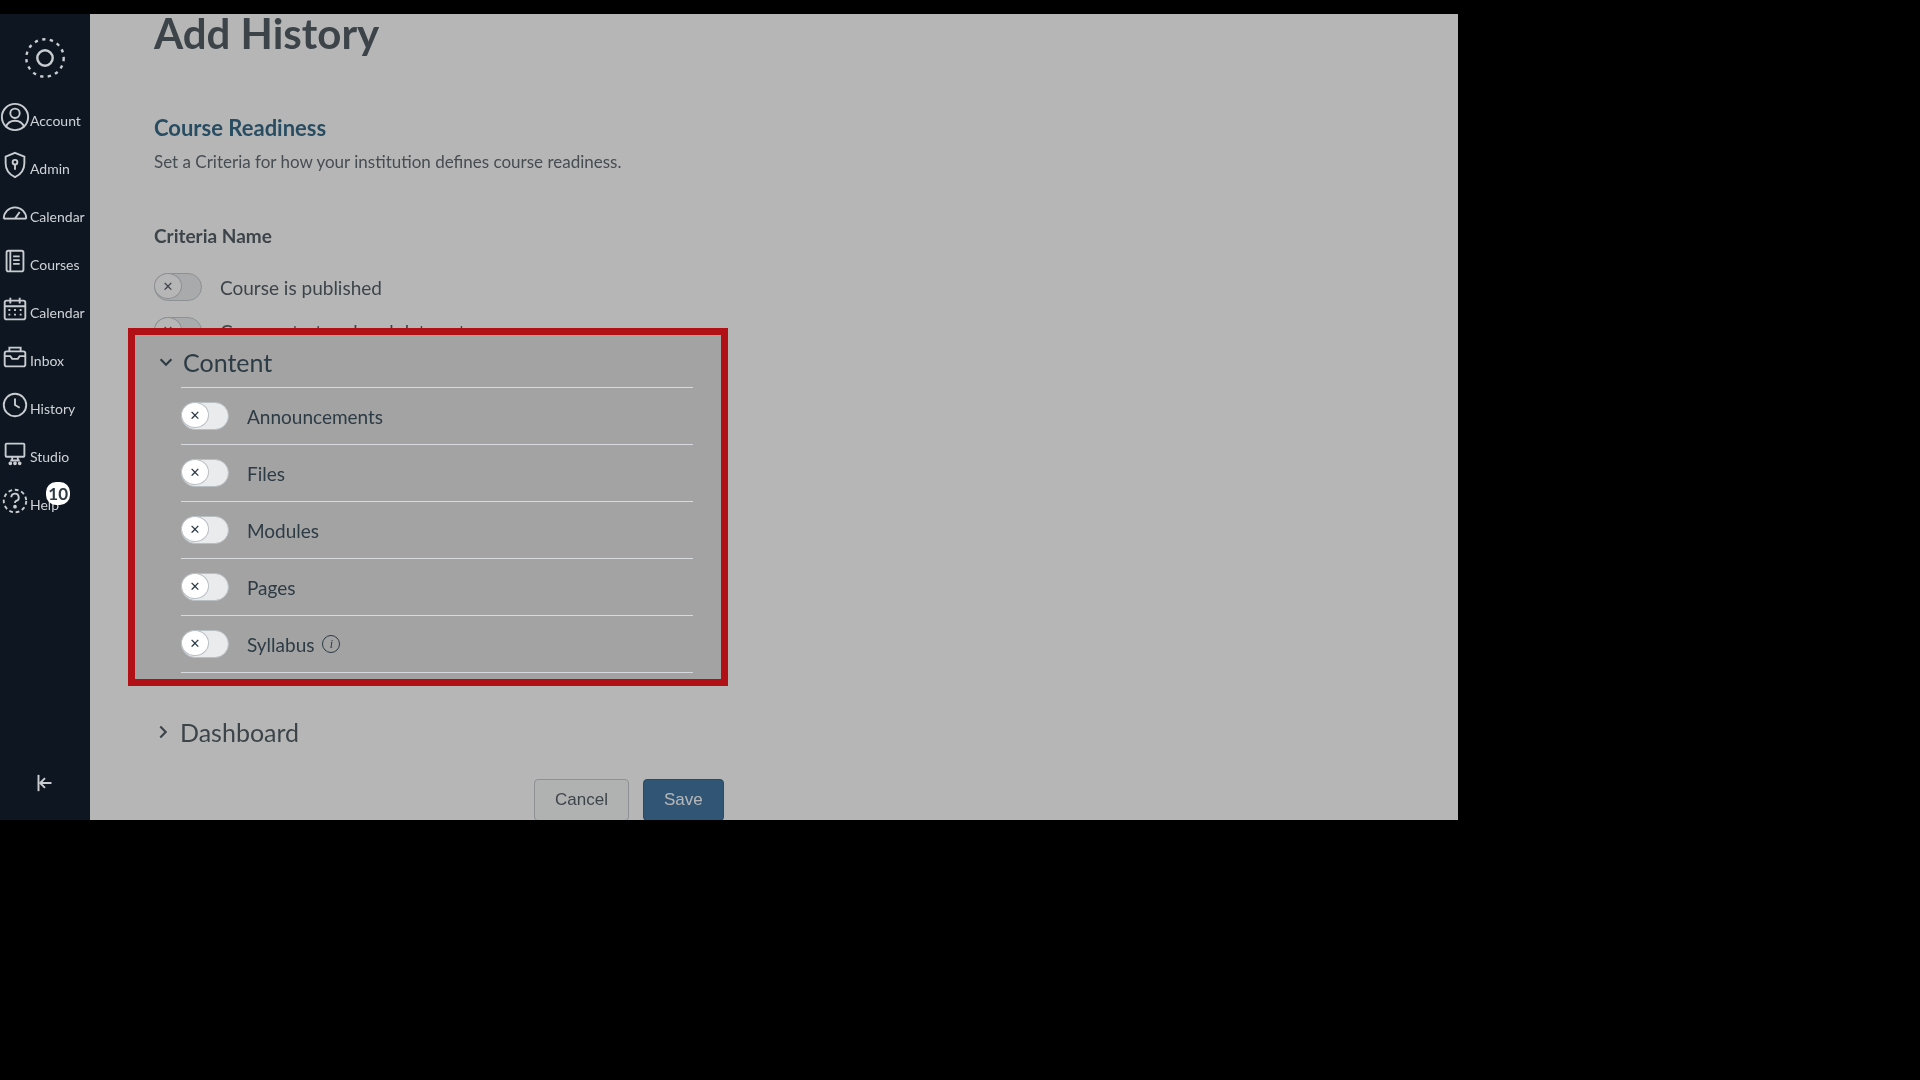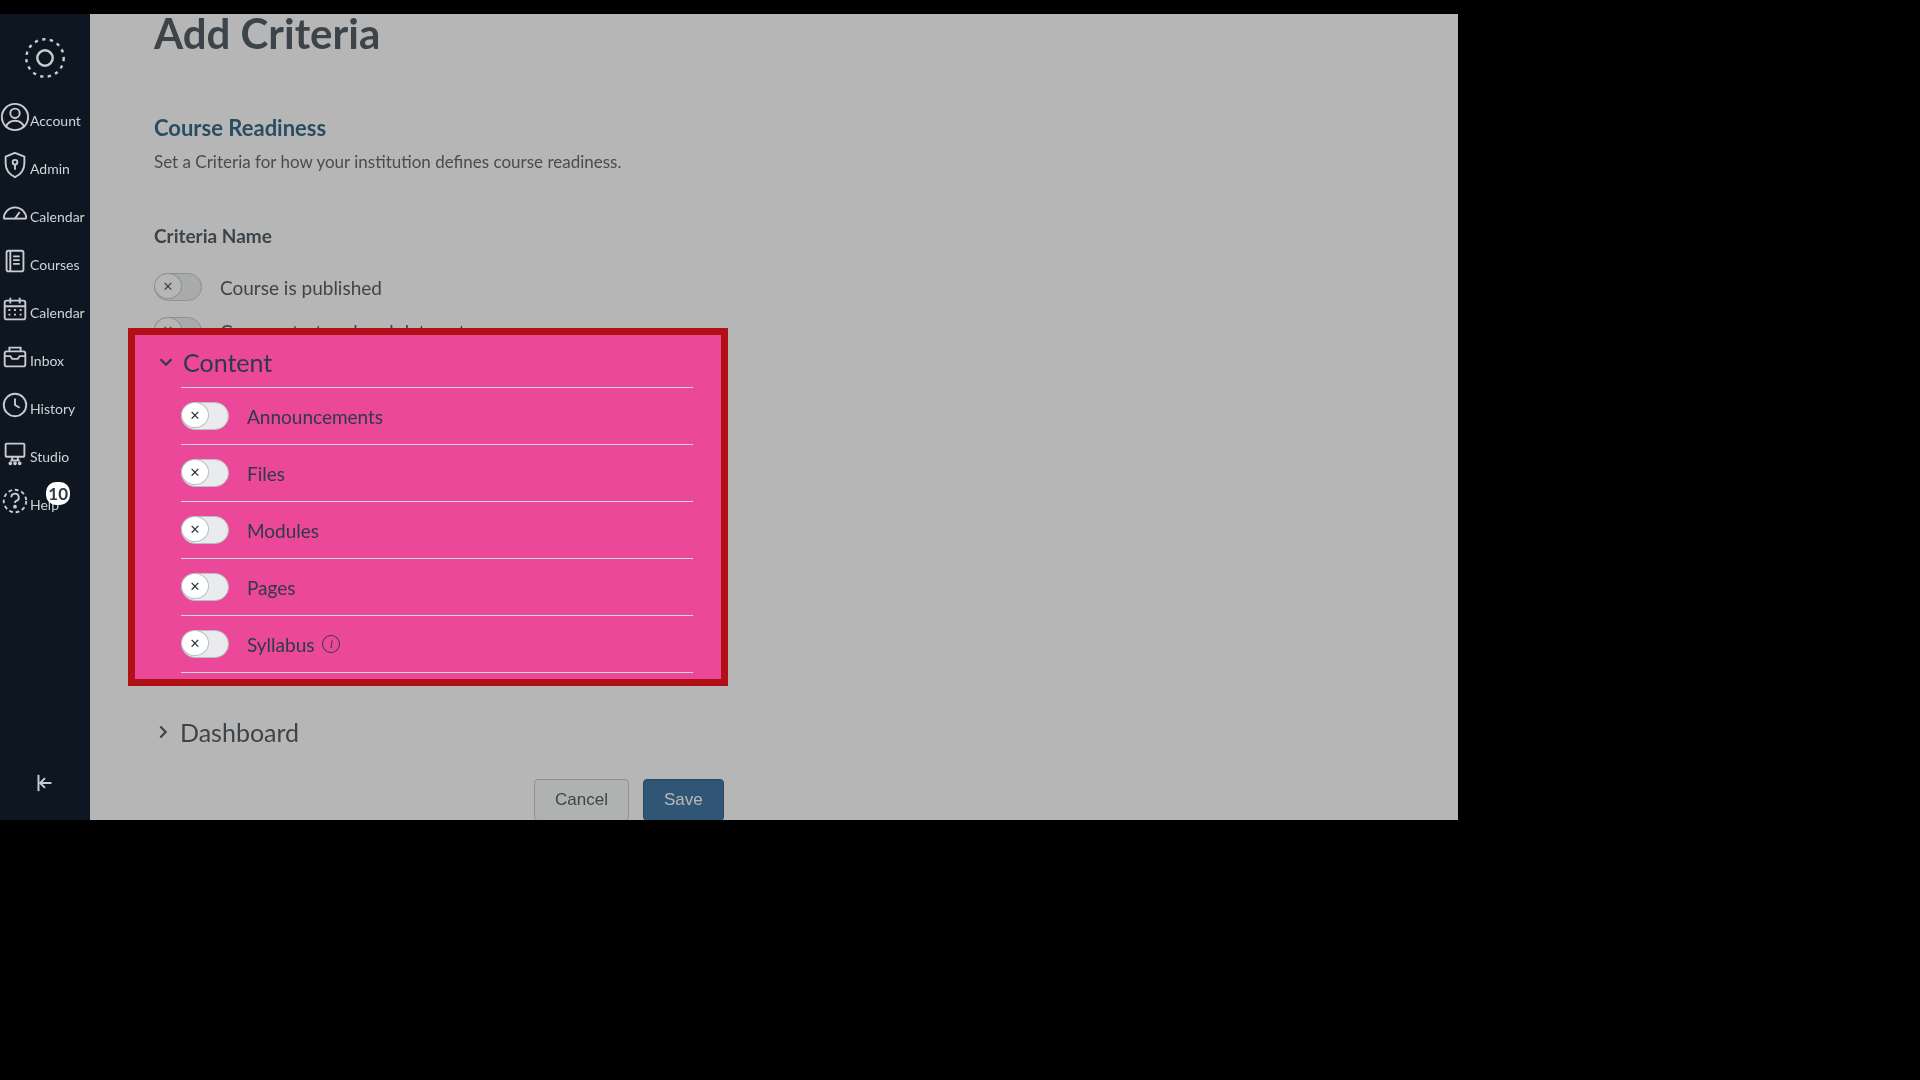--- a/index.html
+++ b/index.html
@@ -176,21 +176,21 @@
 .toggle-label {
   font-size: 19px;
   color: #2d3b45;
 }
 
 .highlight-box {
   position: absolute;
   top: 314px;
   left: 38px;
   width: 600px;
-  background: #ec4899;
+  background: #a3a3a3;
   border: 7px solid #b11116;
   z-index: 30;
   padding: 12px 28px 6px 22px;
 }
 .collapsible-header {
   display: flex;
   align-items: center;
   gap: 8px;
   cursor: pointer;
   margin-bottom: 10px;
@@ -353,21 +353,21 @@
         <path d="M8 6v20"></path>
           <path d="M24 16H10"></path>
           <path d="M16 10l-6 6 6 6"></path>
       </svg>
     </div>
   </div>
 
   <div class="main">
     <div class="overlay-dim"></div>
 
-    <h1 class="page-title">Add Criteria</h1>
+    <h1 class="page-title">Add History</h1>
     <h2 class="section-title">Course Readiness</h2>
     <p class="section-desc">Set a Criteria for how your institution defines course readiness.</p>
 
     <div class="field-label">Criteria Name</div>
 
     <div class="toggle-row">
       <div class="toggle">
         <div class="toggle-knob">✕</div>
       </div>
       <span class="toggle-label">Course is published</span>

